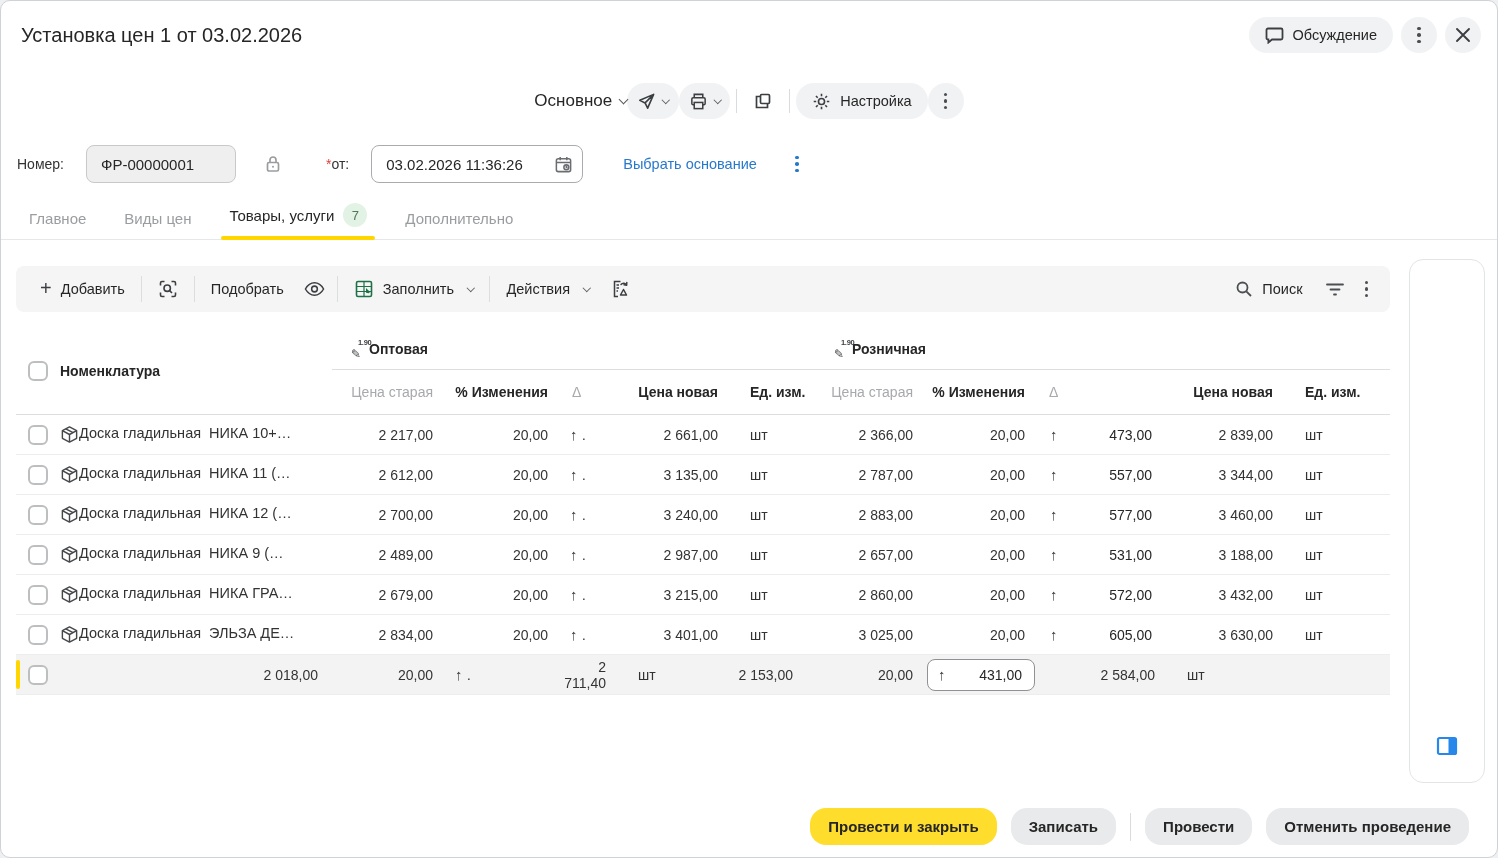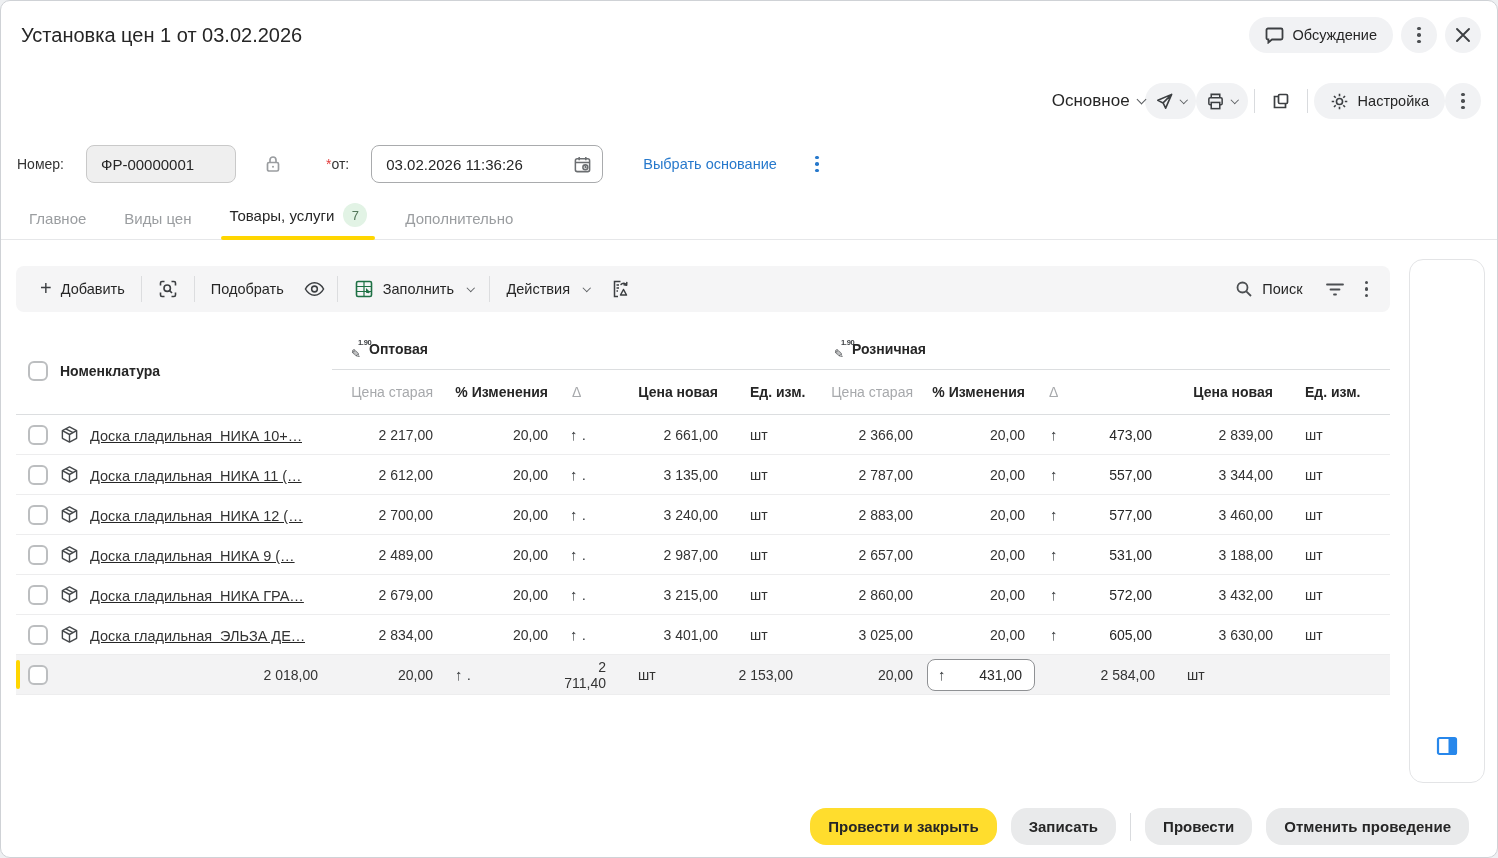--- a/index.html
+++ b/index.html
@@ -14,39 +14,39 @@
   .titlebar-right { display:flex; align-items:center; gap:8px; }
   .pill { display:flex; align-items:center; gap:9px; height:36px; padding:0 16px;
           background:#f1f2f4; border:none; border-radius:18px; font-size:14.5px;
           font-family:inherit; color:#262626; cursor:pointer; }
   .roundbtn { width:36px; height:36px; border-radius:50%; background:#f1f2f4; border:none;
               display:flex; align-items:center; justify-content:center; cursor:pointer; }
   .kebab { display:flex; flex-direction:column; gap:3px; }
   .kebab i { width:3.5px; height:3.5px; border-radius:50%; background:#4c4f52; }
 
   
-  .menubar { display:flex; justify-content:flex-end; align-items:center; padding:30px 16px 0 16px; }
+  .menubar { display:flex; justify-content:center; align-items:center; padding:30px 16px 0 16px; }
   .section-menu { display:flex; align-items:center; font-size:17px; color:#262626; cursor:pointer; }
   .chev { width:7px; height:7px; border-right:1.6px solid #5a5d60; border-bottom:1.6px solid #5a5d60;
           transform:rotate(45deg); display:inline-block; margin-left:8px; margin-top:-4px; }
   .chev.sm { width:5.5px; height:5.5px; margin-left:5px; margin-top:-3px; }
   .menubar-right { display:flex; align-items:center; }
   .iconbtn { display:flex; align-items:center; justify-content:center; gap:2px; height:36px;
              min-width:36px; padding:0 10px; background:#f1f2f4; border:none; border-radius:18px; cursor:pointer; }
   .iconbtn.flat { background:transparent; }
   .vdiv { width:1px; height:24px; background:#d9dbde; margin:0 6px; }
 
   
   .formrow { display:flex; align-items:center; padding:26px 16px 0 16px; gap:22px; }
   .flabel { font-size:14px; color:#333; }
   .input-ro { width:150px; height:38px; background:#efefef; border:1px solid #c9c9c9; border-radius:8px;
               font-size:15px; color:#262626; padding:0 14px; font-family:inherit; }
   .lockwrap { margin:0 6px 0 6px; display:flex; }
   .req { color:#e23b3b; font-size:14px; margin-left:16px; }
-  .date-input { display:flex; align-items:center; justify-content:space-between; width:232px; height:38px;
+  .date-input { display:flex; align-items:center; justify-content:space-between; width:212px; height:38px;
                 border:1px solid #a9abad; border-radius:8px; padding:0 10px 0 14px; }
   .date-input input { border:none; outline:none; font-size:15px; color:#262626; width:168px;
                       font-family:inherit; background:transparent; }
   .linkbtn { background:none; border:none; color:#2779cc; font-size:14.5px; cursor:pointer;
              font-family:inherit; margin-left:18px; }
   .kebab.blue i { background:#2779cc; }
 
   
   .tabs { display:flex; align-items:flex-end; gap:38px; padding:20px 16px 0 28px;
           border-bottom:1px solid #e6e7e9; }
@@ -88,21 +88,21 @@
   .price-ico s { position:absolute; bottom:-3px; right:0; text-decoration:none; font-size:12px; color:#3b3e41; }
 
   .trow { position:relative; height:40px; border-bottom:1px solid #ededee; }
   .trow.selected { background:#f3f3f4; }
   .trow.selected::before { content:""; position:absolute; left:0; top:5px; bottom:5px; width:4px;
                            border-radius:2px; background:#ffd600; }
   .cell.num { text-align:right; padding-right:14px; color:#333; }
   .cell.unit { padding-left:18px; color:#333; }
   .c-check { display:flex; justify-content:center; }
   .cb { width:20px; height:20px; border:2px solid #bcbec0; border-radius:6px; background:#fff; display:inline-block; cursor:pointer; }
-  .c-name { display:flex; align-items:flex-end; gap:11px; overflow:hidden; padding-right:6px;text-decoration:underline; }
+  .c-name { display:flex; align-items:flex-start; overflow:hidden; padding-right:6px; }
   .c-name .nm { white-space:pre; overflow:hidden; color:#333; font-size:14.5px; }
   .delta-opt { padding-left:8px; color:#3a3d40; font-size:15px; white-space:pre; }
   .delta-ret { display:flex; align-items:center; justify-content:space-between; height:32px;
                padding:0 12px 0 10px; margin-right:4px; border-radius:8px; border:1px solid transparent; }
   .delta-ret .arrow { font-size:15px; color:#3a3d40; }
   .delta-ret.focused { border-color:#8f9194; background:#fff; }
 
   
   .side-panel { position:absolute; right:12px; top:258px; width:76px; height:524px;
                 border:1px solid #e3e4e6; border-radius:14px; background:#fff;

